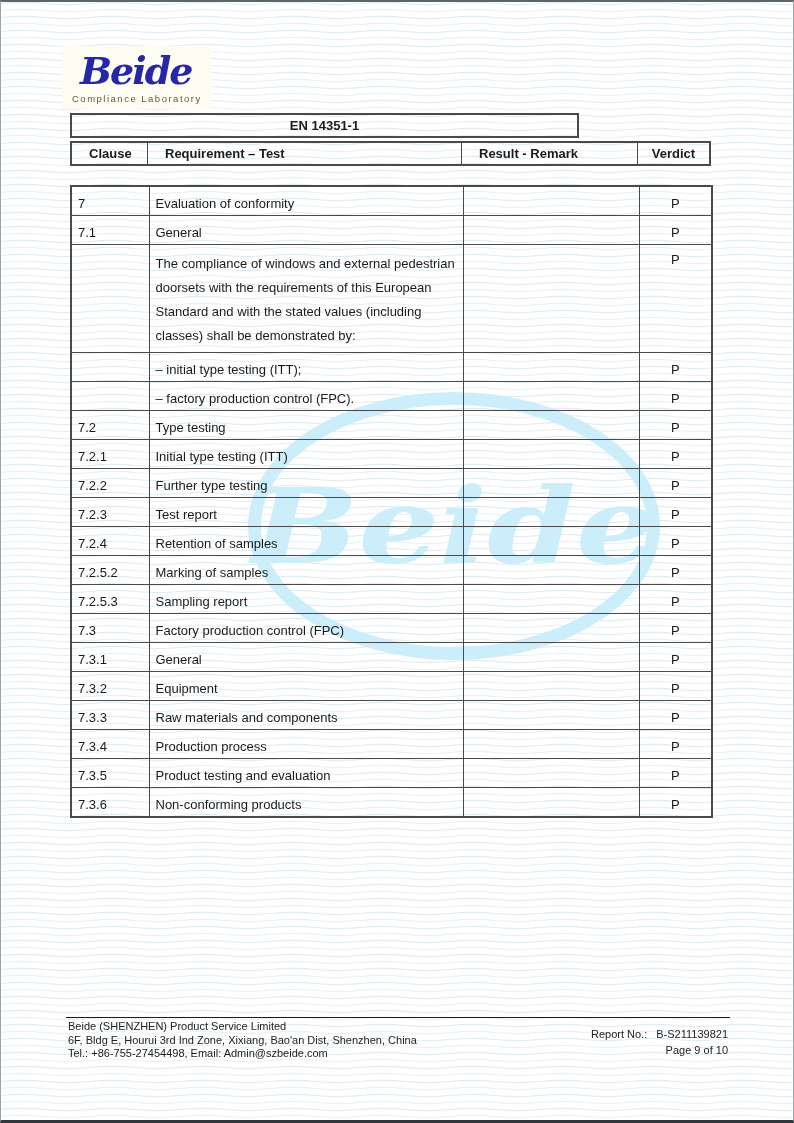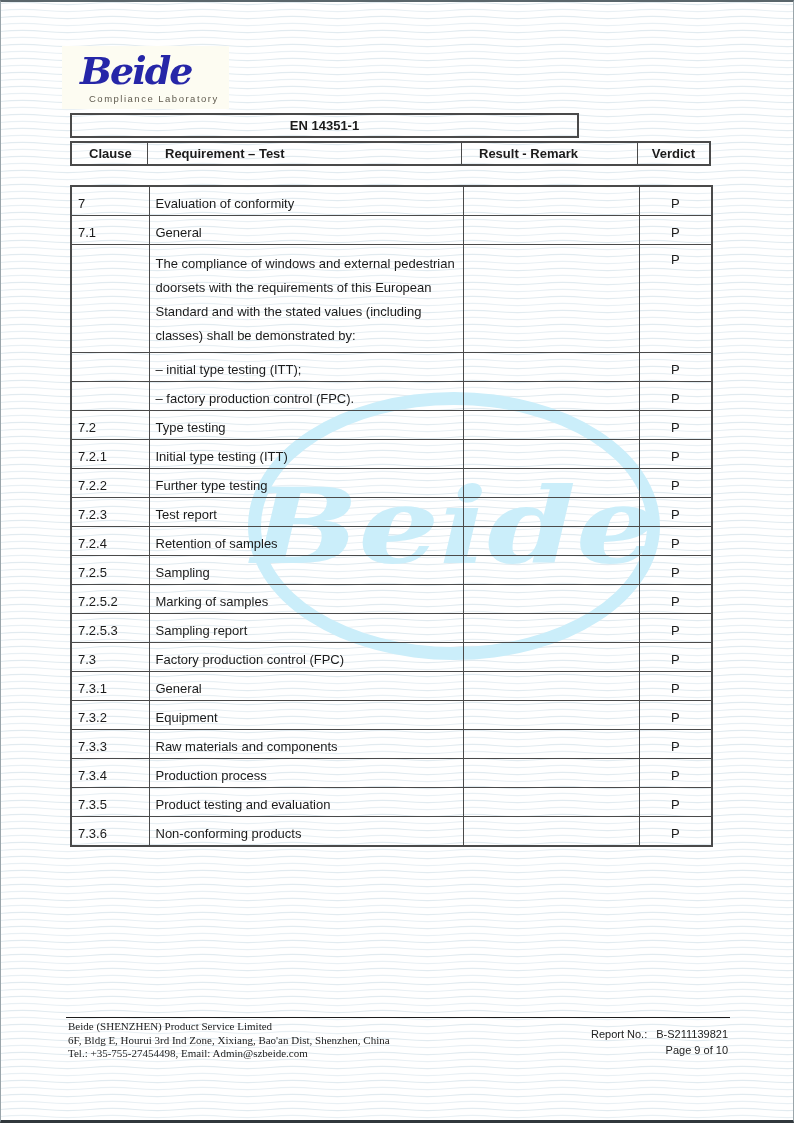--- a/index.html
+++ b/index.html
@@ -27,21 +27,21 @@
   }
   .logo-script {
     font-family: "DejaVu Serif", serif;
     font-style: italic; font-weight: bold;
     font-size: 38px; line-height: 1;
     color: #2626a8; letter-spacing: -2px;
     padding-left: 8px;
   }
   .logo-sub {
     font-size: 9.5px; color: #5f5a4e;
-    letter-spacing: 1.5px; margin-top: 3px; white-space: nowrap; margin-left: 17px;
+    letter-spacing: 1.5px; margin-top: 3px; white-space: nowrap;
   }
 
   
   .watermark { position: absolute; left: 248px; top: 392px; width: 412px; height: 268px; z-index: 1; }
   .wm-ring { position: absolute; inset: 0; border: 13px solid #cbeefa; border-radius: 50%; }
   .wm-text {
     position: absolute; inset: 0;
     display: flex; align-items: center; justify-content: center;
     font-family: "DejaVu Serif", serif; font-style: italic; font-weight: bold;
     font-size: 104px; color: #cbeefa;
@@ -82,21 +82,21 @@
     height: 24px; vertical-align: bottom;
     padding: 0 4px 4px 6px;
     overflow: hidden; white-space: nowrap;
   }
   .body-table td.col-verdict { text-align: center; padding-left: 0; padding-right: 0; }
   .body-table tr.tall td { height: 95px; vertical-align: top; padding-top: 7px; }
   .body-table tr.tall td.col-requirement { line-height: 24px; white-space: normal; }
 
   
   .footer-rule { position: absolute; left: 66px; right: 64px; top: 1017px; border-top: 1.5px solid #1c1c1c; z-index: 3; }
-  .footer-left { position: absolute; left: 68px; top: 1020px; z-index: 3; font-size: 11px; line-height: 13.5px; color: #222; font-family: Liberation Serif, serif; }
+  .footer-left { position: absolute; left: 68px; top: 1020px; z-index: 3; font-size: 11px; line-height: 13.5px; color: #222; }
   .footer-right { position: absolute; right: 66px; top: 1026px; z-index: 3; font-size: 11px; line-height: 16px; text-align: right; color: #222; }
   .footer-right .rn-val { margin-left: 9px; }
 </style>
 </head>
 <body>
 
 <svg class="waves-bg" width="794" height="1123" aria-hidden="true">
   <defs>
     <pattern id="wv" width="90" height="14" patternUnits="userSpaceOnUse">
       <path d="M0,3.5 Q22.5,1.3 45,3.5 T90,3.5" fill="none" stroke="#e2ebf0" stroke-width="1.1"></path>
@@ -188,26 +188,20 @@
         <td class="col-result"></td>
         <td class="col-verdict">P</td>
       </tr>
       <tr>
         <td class="col-clause">7.2.4</td>
         <td class="col-requirement">Retention of samples</td>
         <td class="col-result"></td>
         <td class="col-verdict">P</td>
       </tr>
       <tr>
-        <td class="col-clause">7.2.5</td>
-        <td class="col-requirement">Sampling</td>
-        <td class="col-result"></td>
-        <td class="col-verdict">P</td>
-      </tr>
-      <tr>
         <td class="col-clause">7.2.5.2</td>
         <td class="col-requirement">Marking of samples</td>
         <td class="col-result"></td>
         <td class="col-verdict">P</td>
       </tr>
       <tr>
         <td class="col-clause">7.2.5.3</td>
         <td class="col-requirement">Sampling report</td>
         <td class="col-result"></td>
         <td class="col-verdict">P</td>
@@ -254,21 +248,21 @@
         <td class="col-result"></td>
         <td class="col-verdict">P</td>
       </tr>
     </tbody>
 </table>
 
 <div class="footer-rule"></div>
 <div class="footer-left">
   <div>Beide (SHENZHEN) Product Service Limited</div>
   <div>6F, Bldg E, Hourui 3rd Ind Zone, Xixiang, Bao'an Dist, Shenzhen, China</div>
-  <div>Tel.: +35-755-27454498, Email: Admin@szbeide.com</div>
+  <div>Tel.: +86-755-27454498, Email: Admin@szbeide.com</div>
 </div>
 <div class="footer-right">
   <div>
     <span>Report No.:</span><span class="rn-val">B-S211139821</span>
   </div>
   <div>Page 9 of 10</div>
 </div>
 
 <div class="frame"></div>
 

